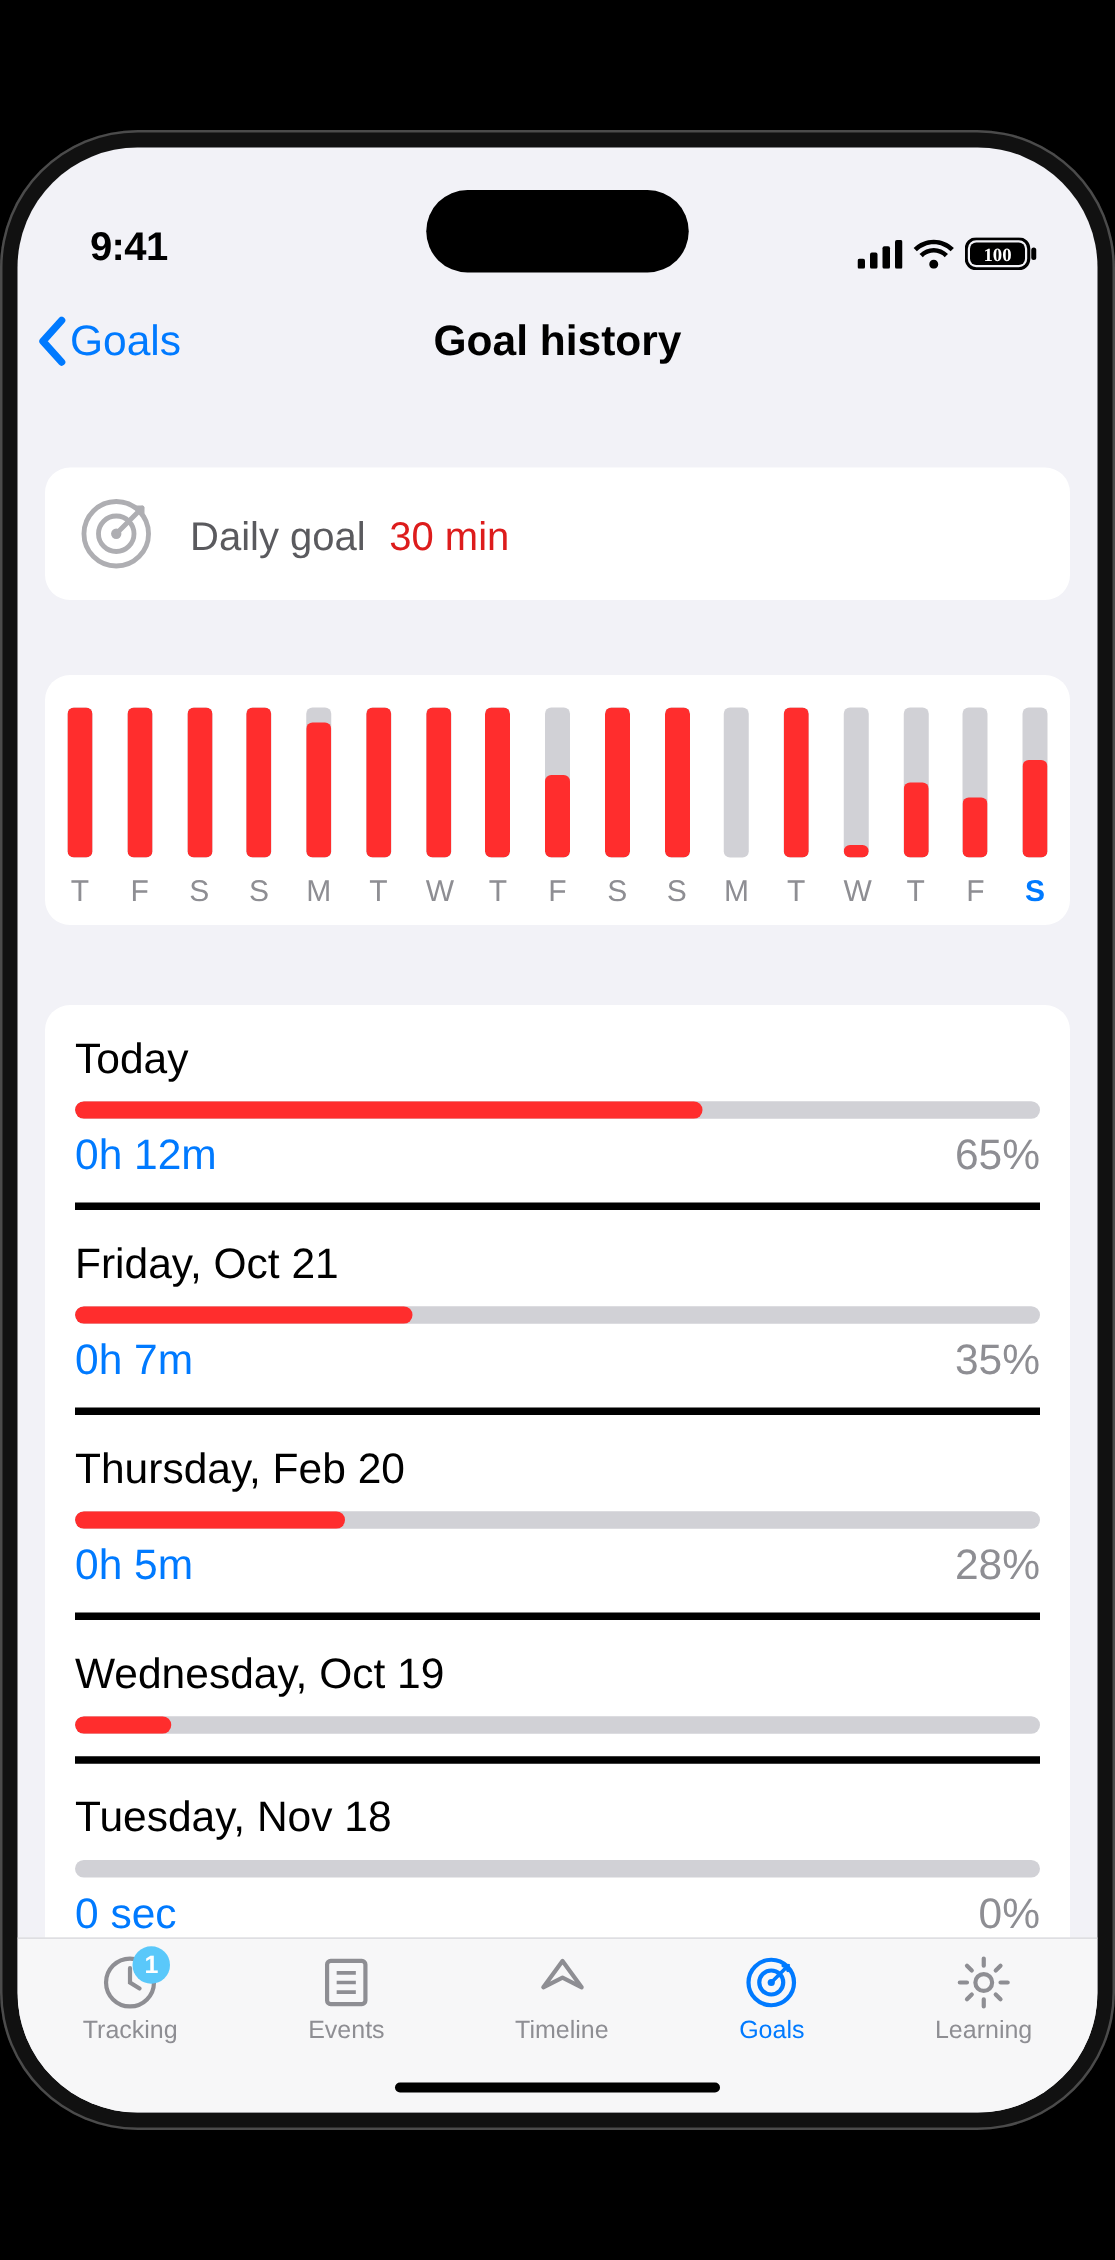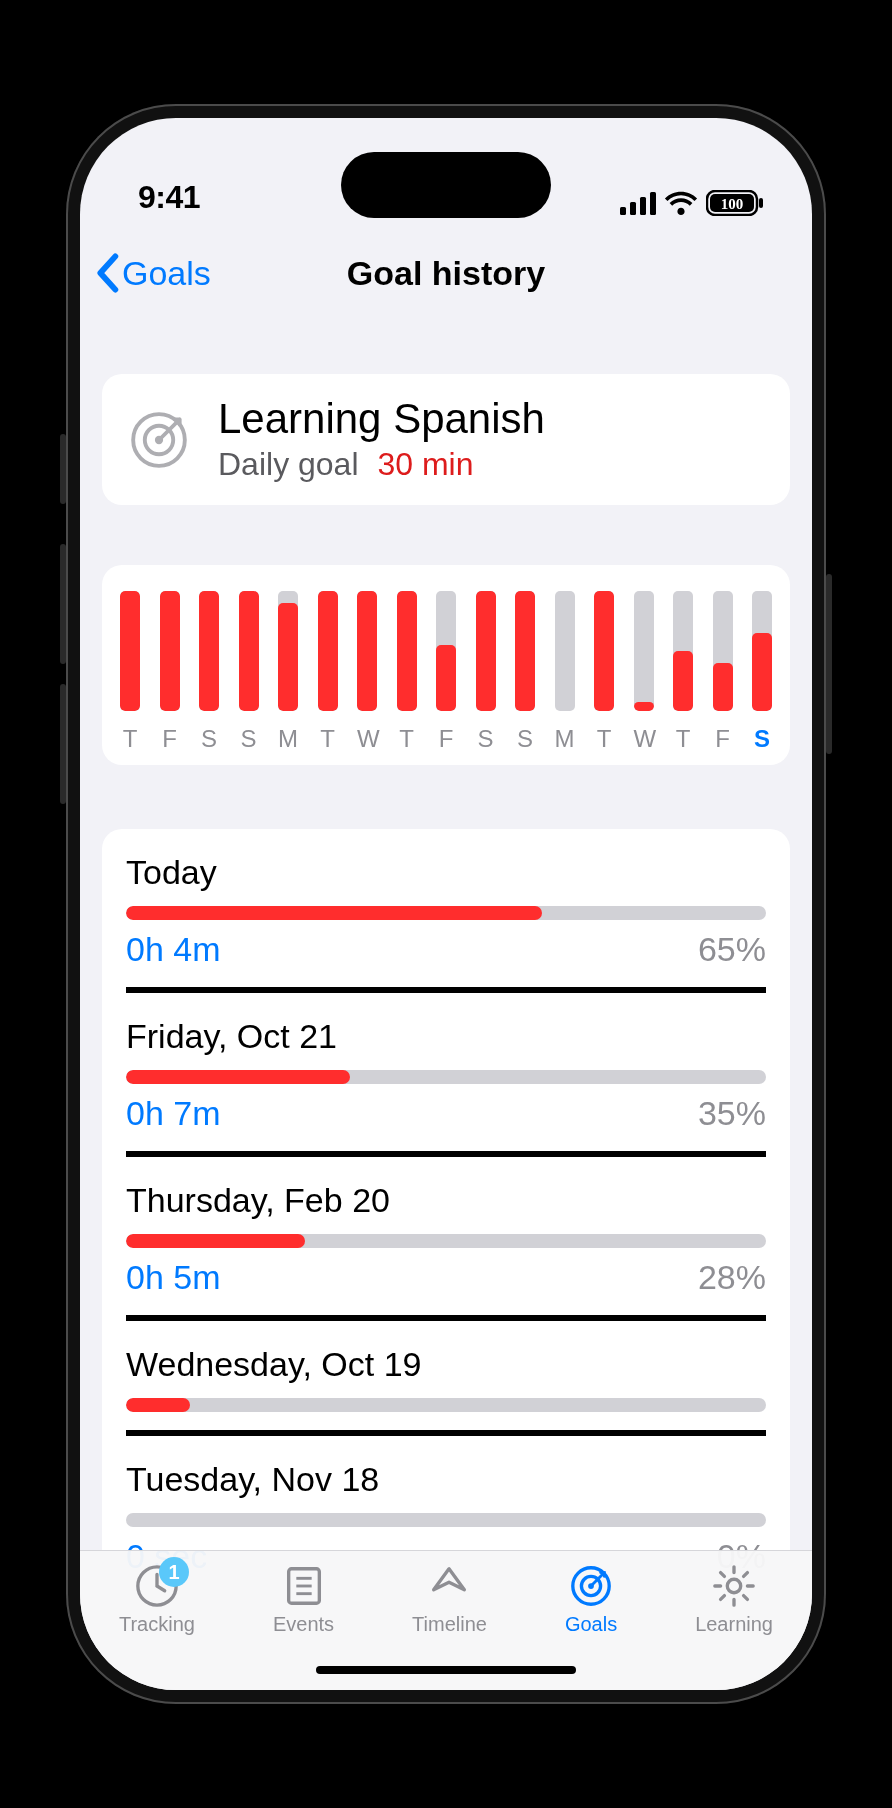--- a/index.html
+++ b/index.html
@@ -9,21 +9,21 @@
     font-family: -apple-system, "SF Pro Text", "Helvetica Neue", Arial, sans-serif;
     display: flex;
     align-items: center;
     justify-content: center;
     width: 892px;
     height: 1808px;
   }
 
   
   .phone {
-    width: 760px;
+    width: 892px;
     height: 1600px;
     border-radius: 110px;
     background: #111;
     padding: 14px;
     position: relative;
     box-shadow: 0 0 0 2px #4b4b4b inset;
   }
   .bezel {
     width: 100%;
     height: 100%;
@@ -300,21 +300,20 @@
     <div class="content">
 
       <div class="card">
         <svg class="target-icon" viewBox="0 0 48 48">
           <circle cx="24" cy="24" r="20" fill="none" stroke="currentColor" stroke-width="3"></circle>
           <circle cx="24" cy="24" r="11" fill="none" stroke="currentColor" stroke-width="3"></circle>
           <circle cx="24" cy="24" r="3.2" fill="currentColor"></circle>
           <path d="M24 24 L40 8 M36 8 L40 8 L40 12" fill="none" stroke="currentColor" stroke-width="3" stroke-linecap="round" stroke-linejoin="round"></path>
         </svg>
         <div>
-          <div class="goal-title">Learning Spanish</div>
           <div class="goal-sub">
             <span>Daily goal</span>
             <span class="target">30 min</span>
           </div>
         </div>
       </div>
 
       <div class="chart-card">
         <div class="bars" id="bars">
             <div class="bar-wrap">
@@ -390,21 +389,21 @@
           </div>
       </div>
 
       <div class="list-card" id="list">
           <div class="day-row">
             <div class="day-label">Today</div>
             <div class="progress">
               <div class="progress-fill" style="width:65%"></div>
             </div>
             <div class="row-bottom">
-              <div class="duration">0h 4m</div>
+              <div class="duration">0h 12m</div>
               <div class="percent">65%</div>
             </div>
           </div>
           <div class="day-row">
             <div class="day-label">Friday, Oct 21</div>
             <div class="progress">
               <div class="progress-fill" style="width:35%"></div>
             </div>
             <div class="row-bottom">
               <div class="duration">0h 7m</div>

